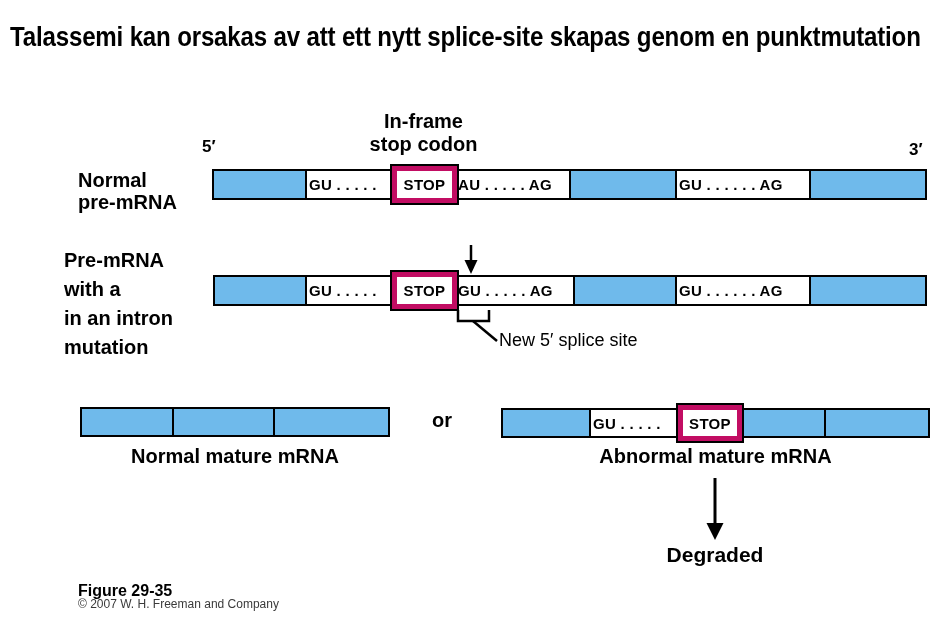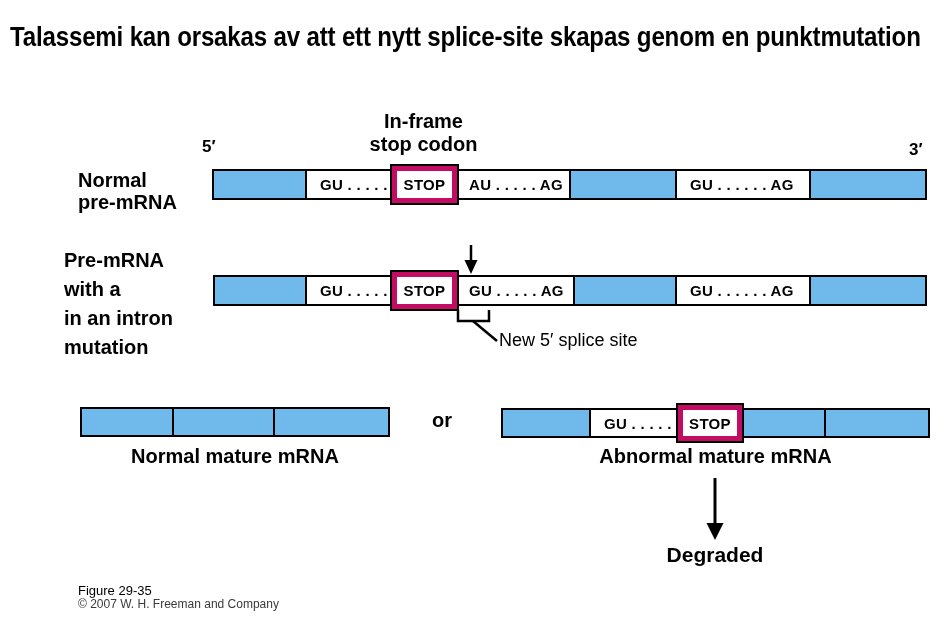--- a/index.html
+++ b/index.html
@@ -16,35 +16,35 @@
   .lh22{line-height:22px;}
   .lh29{line-height:29px;}
   .prime{position:absolute;font-size:17px;font-weight:bold;}
   .annot{position:absolute;font-size:20px;font-weight:bold;line-height:23px;text-align:center;}
   .bar{
     position:absolute;display:flex;height:31px;border:2px solid #000;box-sizing:border-box;background:#fff;
   }
   .seg{box-sizing:border-box;height:100%;border-left:2px solid #000;display:flex;align-items:center;}
   .seg:first-child{border-left:none;}
   .exon{background:var(--exon-blue,#6FBAEB);}
-  .intron{background:#fff;font-size:15px;font-weight:bold;padding-left:13px;white-space:nowrap;letter-spacing:0.3px;}
+  .intron{background:#fff;font-size:15px;font-weight:bold;padding-left:2px;white-space:nowrap;letter-spacing:0.3px;}
   .stopseg{position:relative;border-left:none;}
   .stop-box{
     position:absolute;left:-3px;right:-3px;top:-5px;bottom:-5px;
     background:#fff;border:5px solid var(--stop-magenta,#C20D63);outline:2px solid #000;
     display:flex;align-items:center;justify-content:center;
     font-size:15px;font-weight:bold;letter-spacing:0.3px;z-index:2;
   }
   .grow{flex:1 1 auto;}
   .center-label{position:absolute;font-size:20px;font-weight:bold;text-align:center;}
   .or-label{position:absolute;font-size:20px;font-weight:bold;}
   .splice-label{position:absolute;font-size:18px;font-weight:normal;white-space:nowrap;}
   .degraded-label{position:absolute;font-size:21px;font-weight:bold;text-align:center;}
   .caption{position:absolute;left:78px;top:584px;line-height:13.5px;}
-  .cap-fig{font-size:13px;font-weight:normal;}
+  .cap-fig{font-size:16px;font-weight:bold;}
   .cap-book{font-size:11.5px;font-weight:bold;font-style:italic;}
   .cap-copy{font-size:12px;color:#3a3a3a;}
   svg.overlay{position:absolute;left:0;top:0;pointer-events:none;z-index:3;}
 </style>
 </head>
 <body>
 
 <div class="canvas">
 
   <div class="title">Talassemi kan orsakas av att ett nytt splice-site skapas genom en punktmutation</div>

